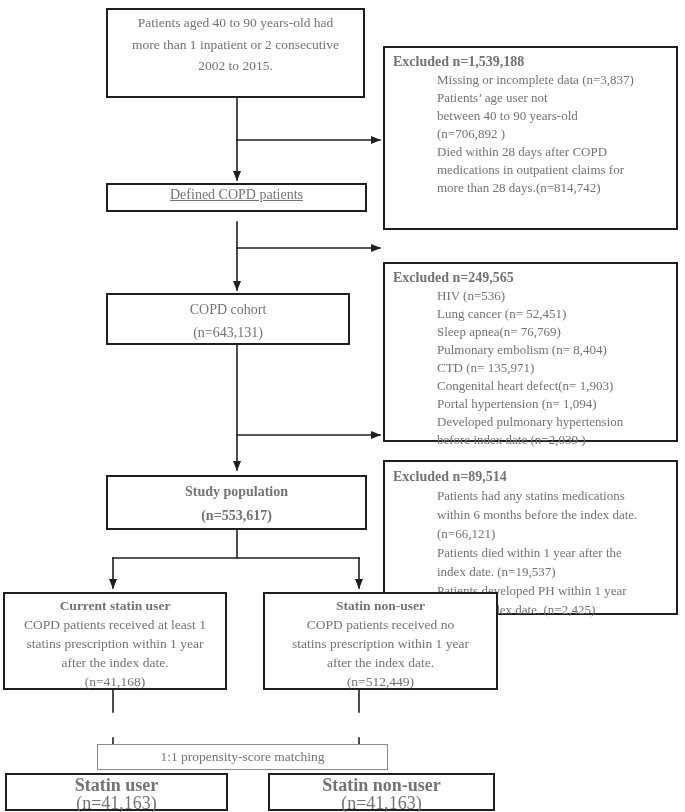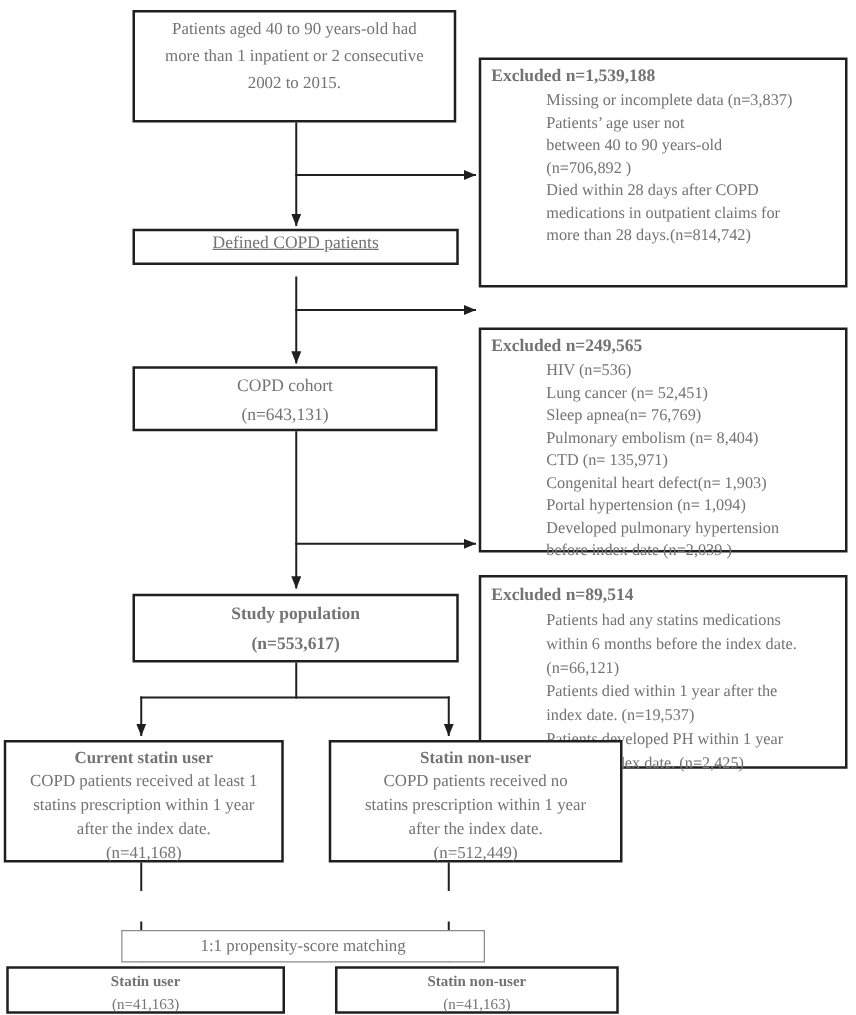--- a/index.html
+++ b/index.html
@@ -22,21 +22,21 @@
   .branch      { font-size:13.5px; line-height:19px; padding-top:2px; }
   .branch-left { left:3px;   top:592px; width:224px; height:98px; }
   .branch-right{ left:263px; top:592px; width:235px; height:98px; }
   .box-title   { font-weight:bold; white-space:nowrap; }
 
   
   .matching { left:97px; top:712px; width:291px; height:26px; border:1px solid #8a8a8a;
               font-size:13.5px; line-height:23px;margin-top:32px; }
 
   
-  .final       { font-size:12px; line-height:18px; padding-top:1px; }
+  .final       { font-size:18px; line-height:18px; padding-top:1px; }
   .final-left  { left:5px;   top:773px; width:223px; height:38px; }
   .final-right { left:268px; top:773px; width:227px; height:38px; }
 
   
   .excl { left:383px; width:295px; padding:5px 4px 0 8px; font-size:13px;margin-top:40px; }
   .excl-1 { top:6px;   height:184px; line-height:18px; }
   .excl-2 { top:222px; height:180px; line-height:18px; }
   .excl-3 { top:420px; height:155px; line-height:19px; }
   .excl-header { font-weight:bold; font-size:14px; white-space:nowrap; }
   .excl-items  { margin-left:44px; }

